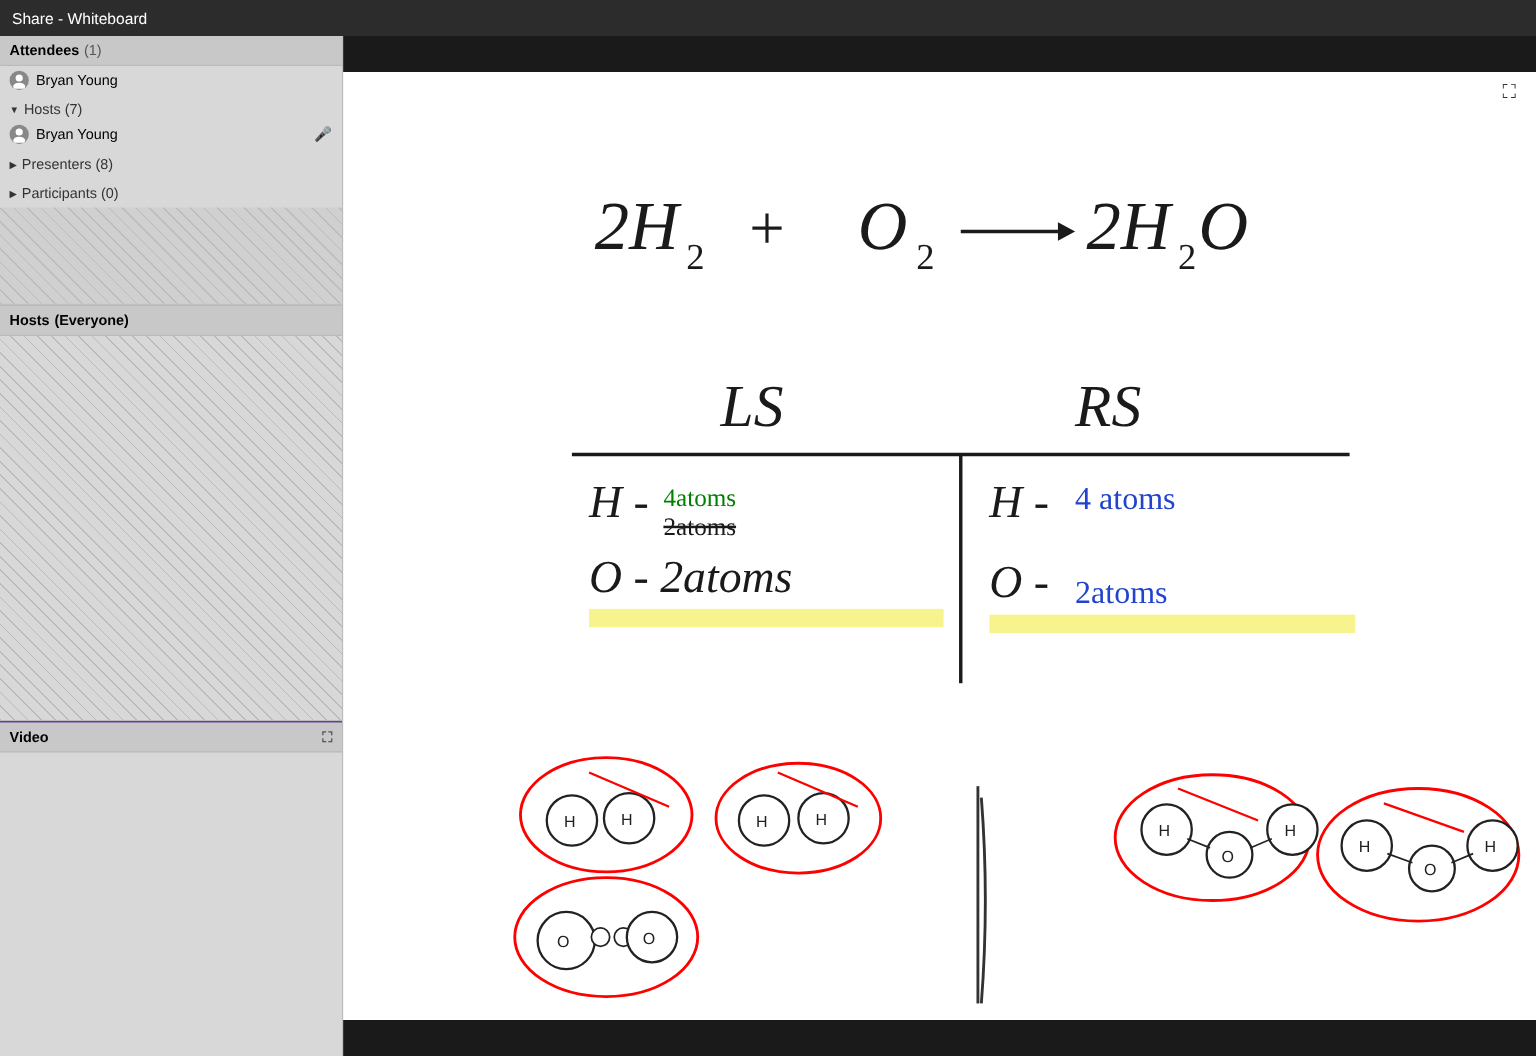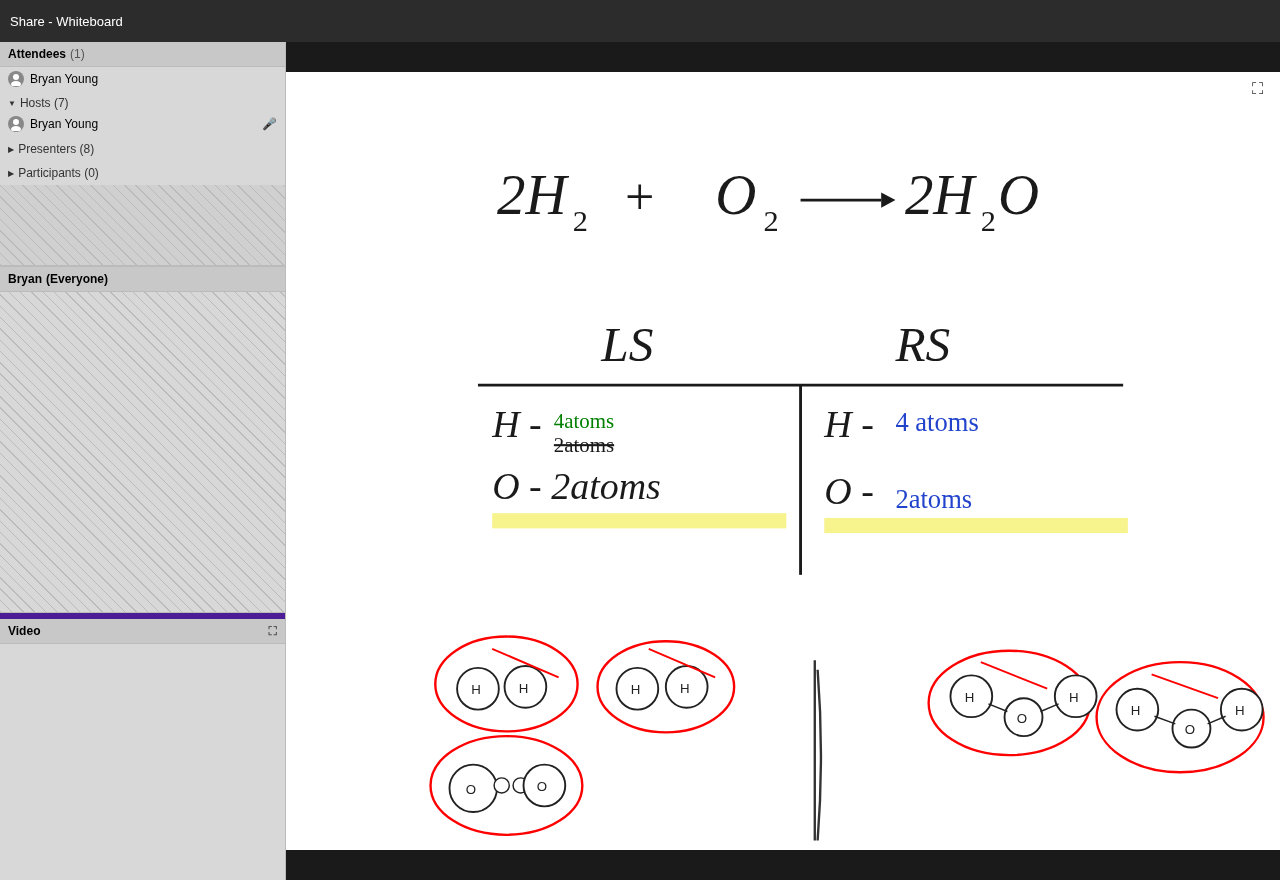--- a/index.html
+++ b/index.html
@@ -1,20 +1,20 @@
 <!DOCTYPE html>
 <html><head>
   <meta charset="utf-8">
   <style>
     * { margin: 0; padding: 0; box-sizing: border-box; }
     body { width: 1280px; height: 880px; overflow: hidden; font-family: Arial, sans-serif; font-size: 12px; background: #ccc; display: flex; flex-direction: column; }
 
     
     .top-bar {
-      height: 42px;
+      height: 30px;
       background: #2c2c2c;
       display: flex;
       align-items: center;
       padding: 0 10px;
       color: #fff;
       font-size: 13px;
       flex-shrink: 0;
     }
 
     
@@ -147,21 +147,21 @@
 
     .video-header {
       background: #c8c8c8;
       padding: 5px 8px;
       font-weight: bold;
       font-size: 12px;
       display: flex;
       align-items: center;
       justify-content: space-between;
       border-bottom: 1px solid #bbb;
-      border-top: 6px solid #4c1d95;
+      border-top: 1px solid #4c1d95;
     }
 
     .video-body {
       flex: 1;
       background: #d0d0d0;
     }
 
     .expand-icon {
       font-size: 12px;
       cursor: pointer;
@@ -277,21 +277,21 @@
           <span class="triangle">▶</span>
           <span>Participants (0)</span>
         </div>
       </div>
 
       <div class="empty-area hatch"></div>
     </div>
 
     <div class="chat-section">
       <div class="chat-header">
-        <span>Bryan</span>
+        <span>Hosts</span>
         <span class="count">(Everyone)</span>
       </div>
       <div class="chat-body hatch"></div>
     </div>
 
     <div class="video-section">
       <div class="video-header">
         <span>Video</span>
         <span class="expand-icon">⛶</span>
       </div>

